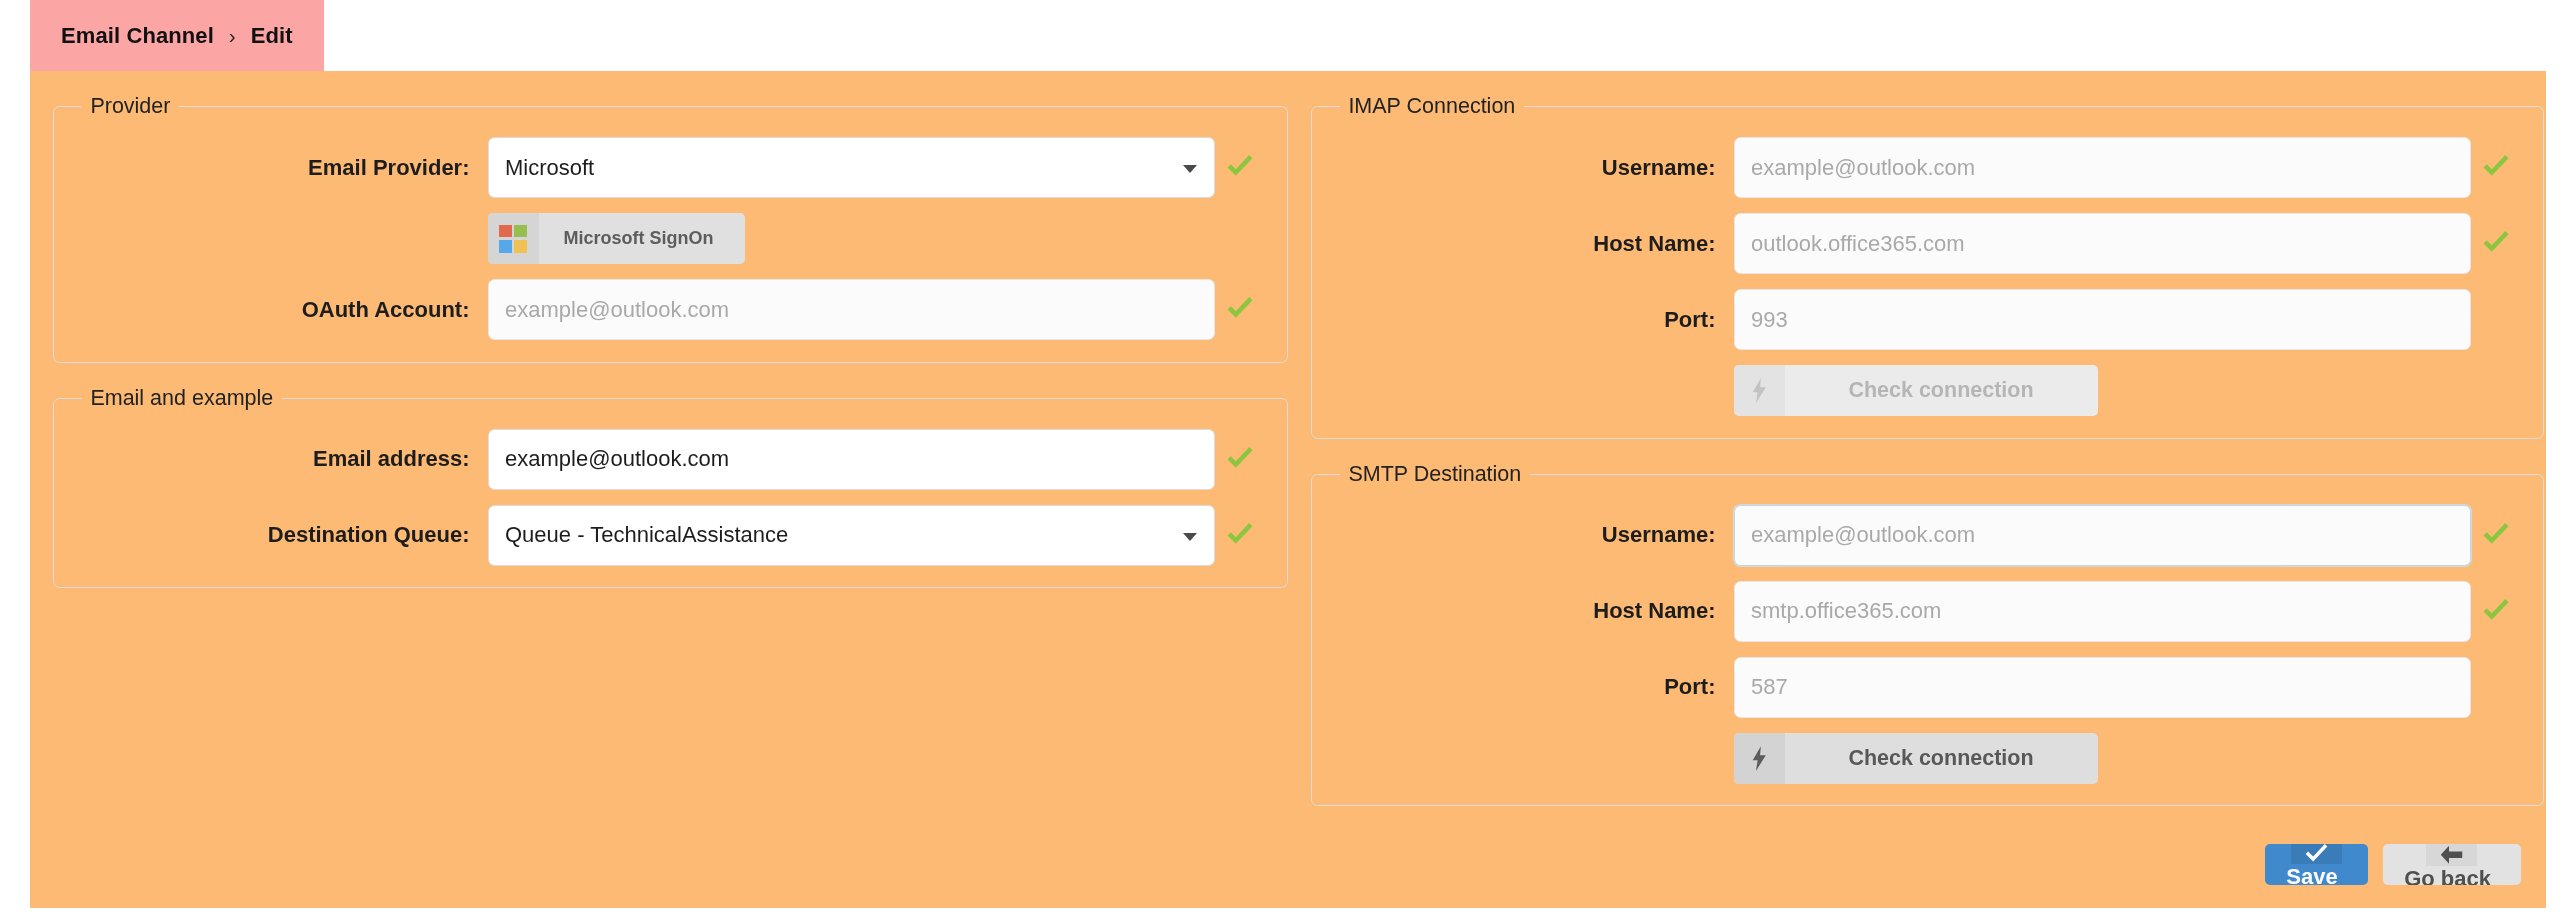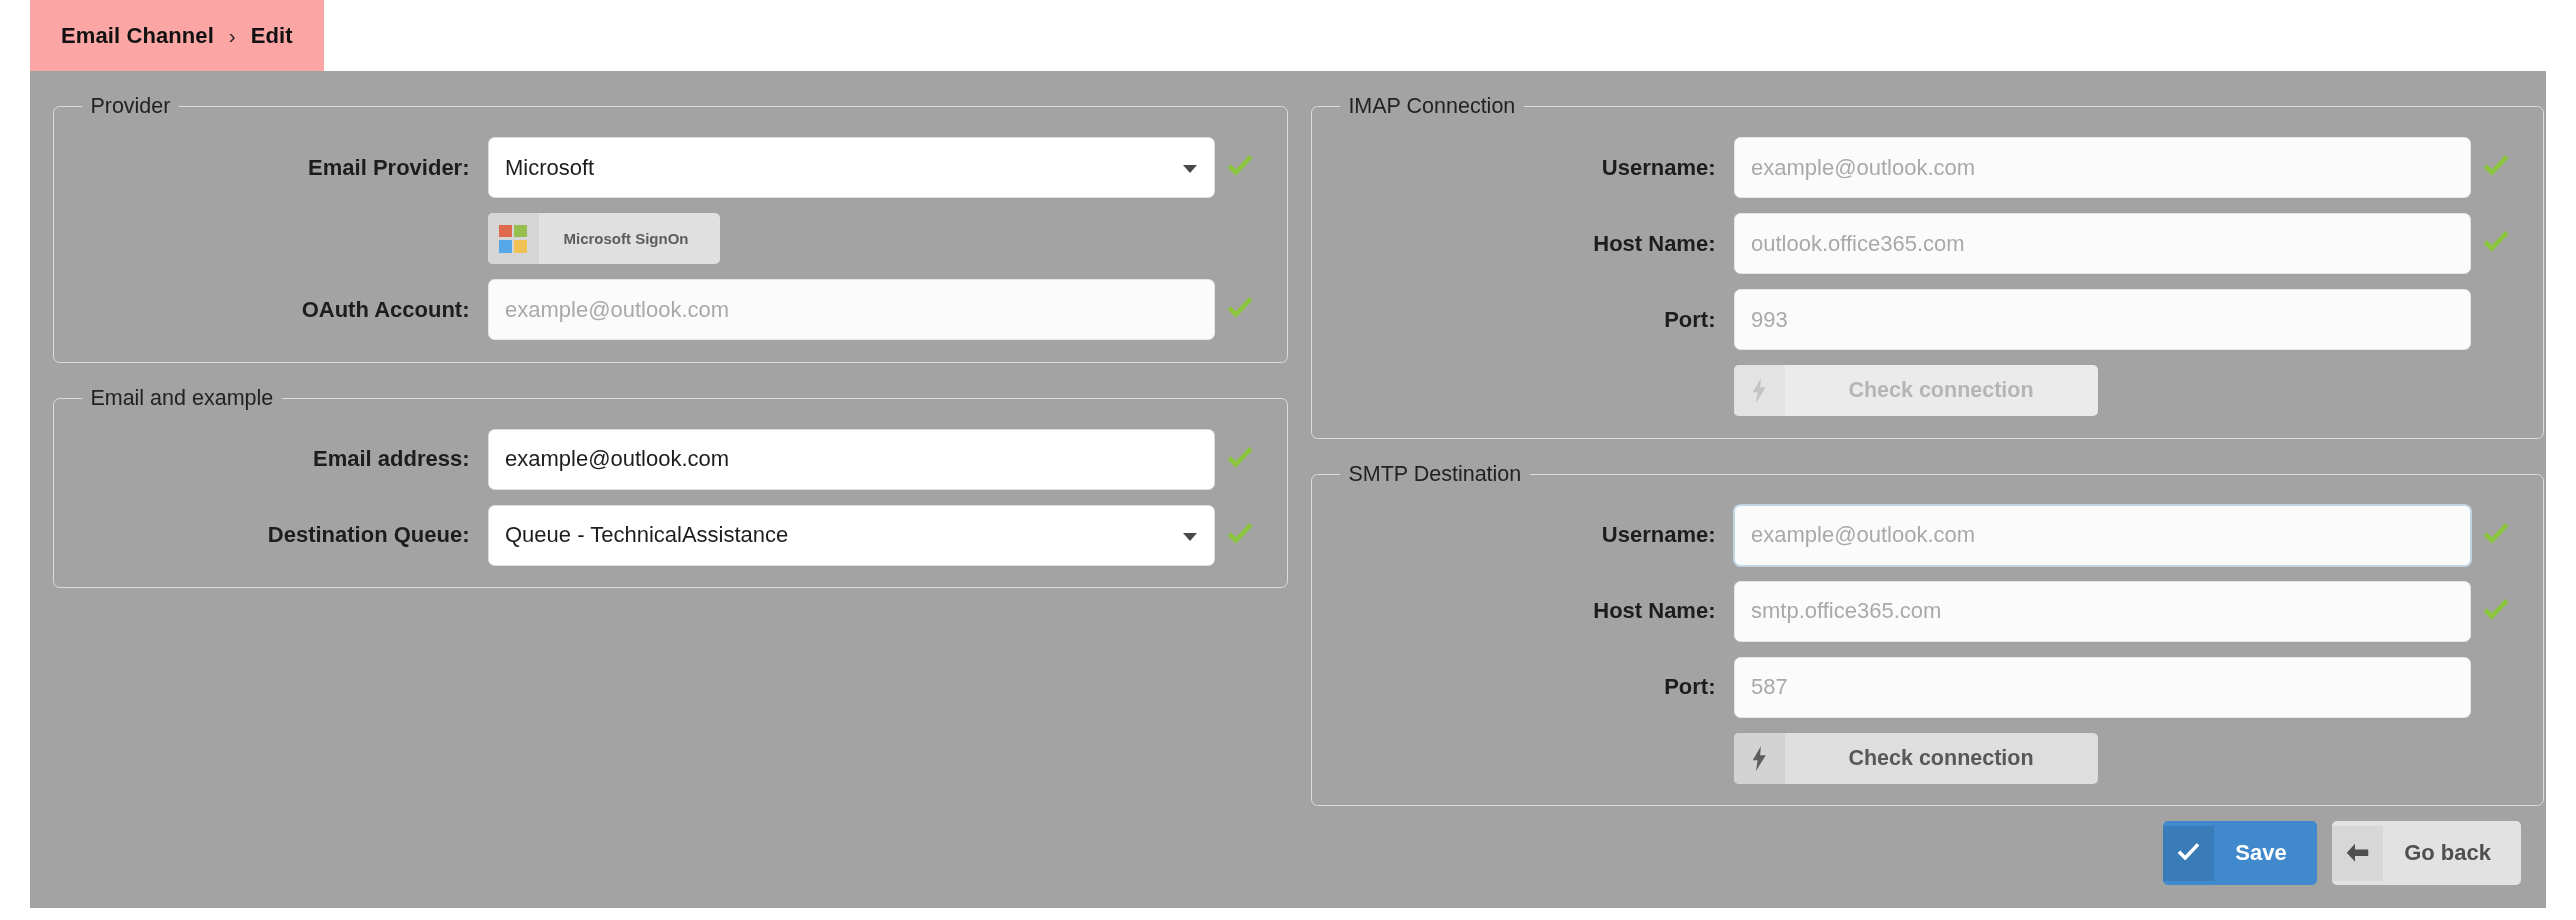--- a/index.html
+++ b/index.html
@@ -25,21 +25,21 @@
   }
   .tab .crumb-sep {
     font-size: 20.7px; font-weight: normal; color: #222222;
     padding: 0 1.7px;
   }
 
   
   .panel {
     position: absolute; left: 30px; top: 71px;
     width: 2516px; height: 837px;
-    background: #a3a3a3;
+    background: #fdba74;
   }
 
   
   .col-left  { position: absolute; left: 23px;   top: 23px;  width: 1235px; }
   .col-right { position: absolute; left: 1273px; top: 23px;  width: 1233px; margin-left: 8px; }
 
   
   fieldset {
     border: 0.8px solid #dcdcdc;
     border-radius: 6.6px;
@@ -112,21 +112,21 @@
   .ms-logo-box {
     width: 51px; height: 51px;
     background: #d5d5d5;
     display: flex; align-items: center; justify-content: center;
   }
   .ms-logo { width: 28px; height: 28px; display: grid;
     grid-template-columns: 1fr 1fr; grid-template-rows: 1fr 1fr; gap: 2.5px; }
   .ms-logo i { display: block; }
   .ms-btn-label {
     padding: 0 31px 0 25px;
-    font-size: 15px; font-weight: bold; color: #5d5d5d;
+    font-size: 18px; font-weight: bold; color: #5d5d5d;
     white-space: nowrap;
   }
 
   
   .cc-row { display: flex; }
   .cc-btn {
     margin-left: 400px;
     display: flex; align-items: center;
     height: 51px; width: 364px;
     background: #dedede; border: none; border-radius: 5px;
@@ -146,22 +146,22 @@
   .cc-btn.disabled .cc-label { color: #b5b5b5; }
   .cc-btn.disabled svg path { fill: #c3c3c3; }
 
   
   .actions {
     position: absolute; right: 25px; bottom: 23px;
     display: flex; align-items: center; gap: 15px;
   }
   .act {
     display: flex; align-items: center;
-    height: 64px; border: none; border-radius: 5px;
-    overflow: hidden; cursor: pointer;
+    height: 41px; border: none; border-radius: 5px;
+    overflow: hidden; cursor: pointer; flex-direction: column;
   }
   .act-icon {
     width: 51px; height: 55px;
     display: flex; align-items: center; justify-content: center;
   }
   .act-label { padding: 0 30px 0 21.5px; font-size: 22px; font-weight: bold; white-space: nowrap; }
   .act-save { background: #4189cd; }
   .act-save .act-icon { background: #3a7cb8; }
   .act-save .act-label { color: #ffffff; }
   .act-back { background: #e2e2e2; }

